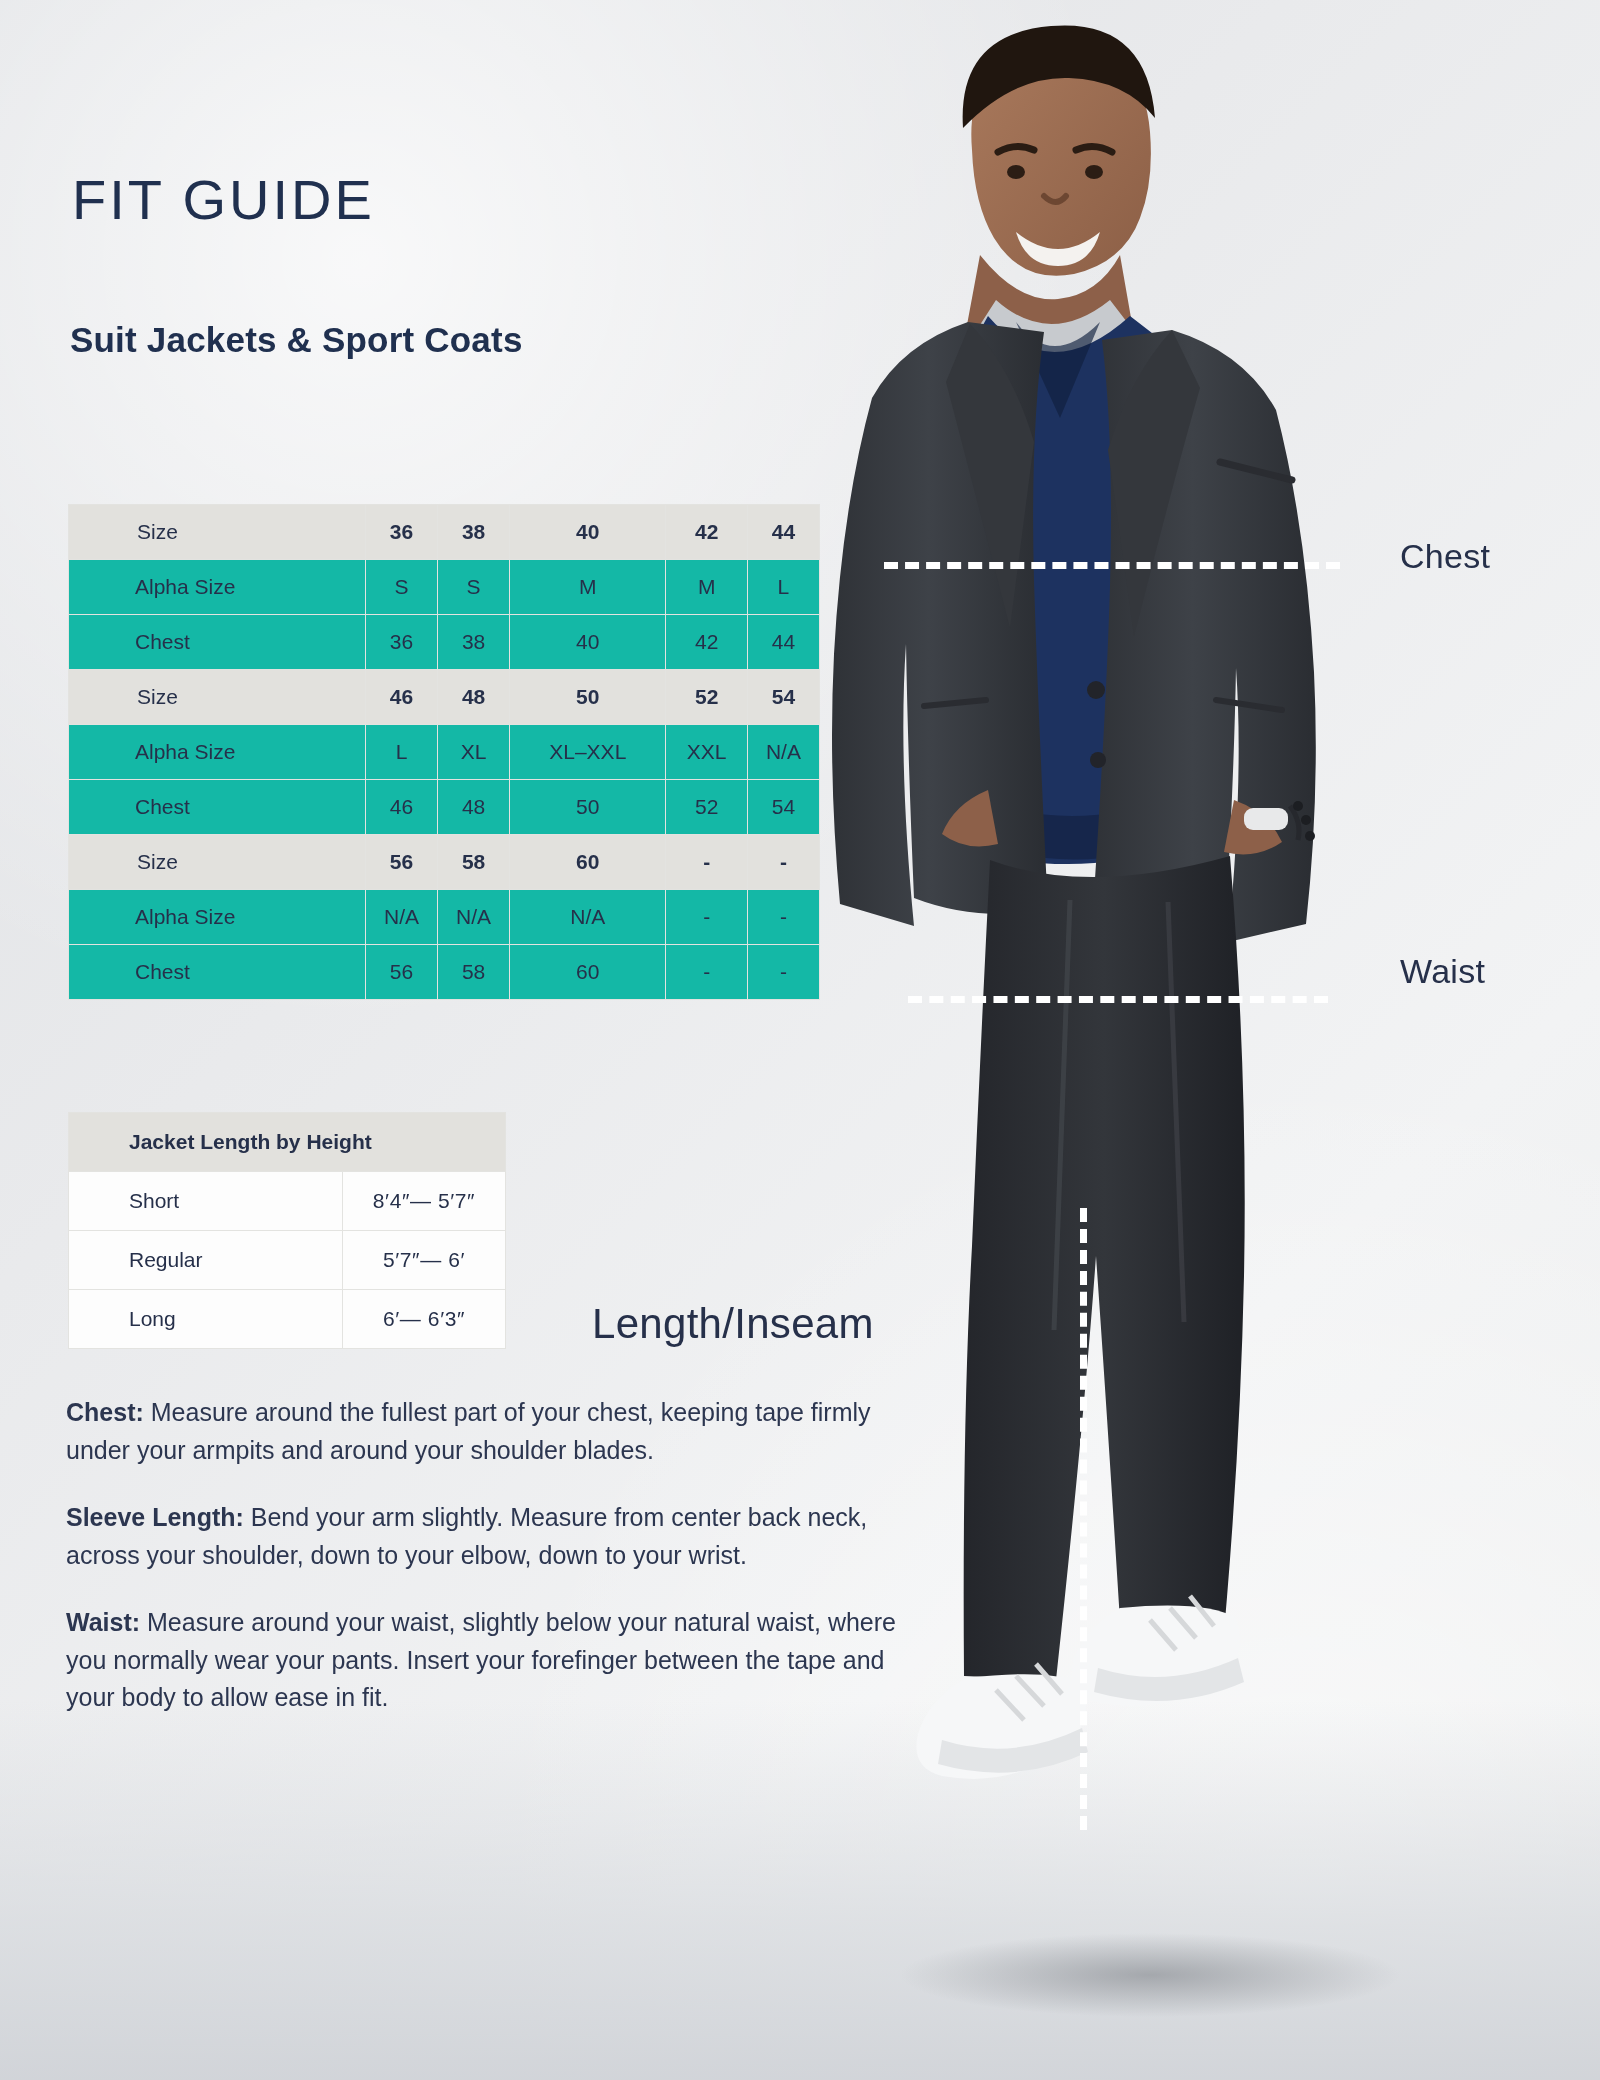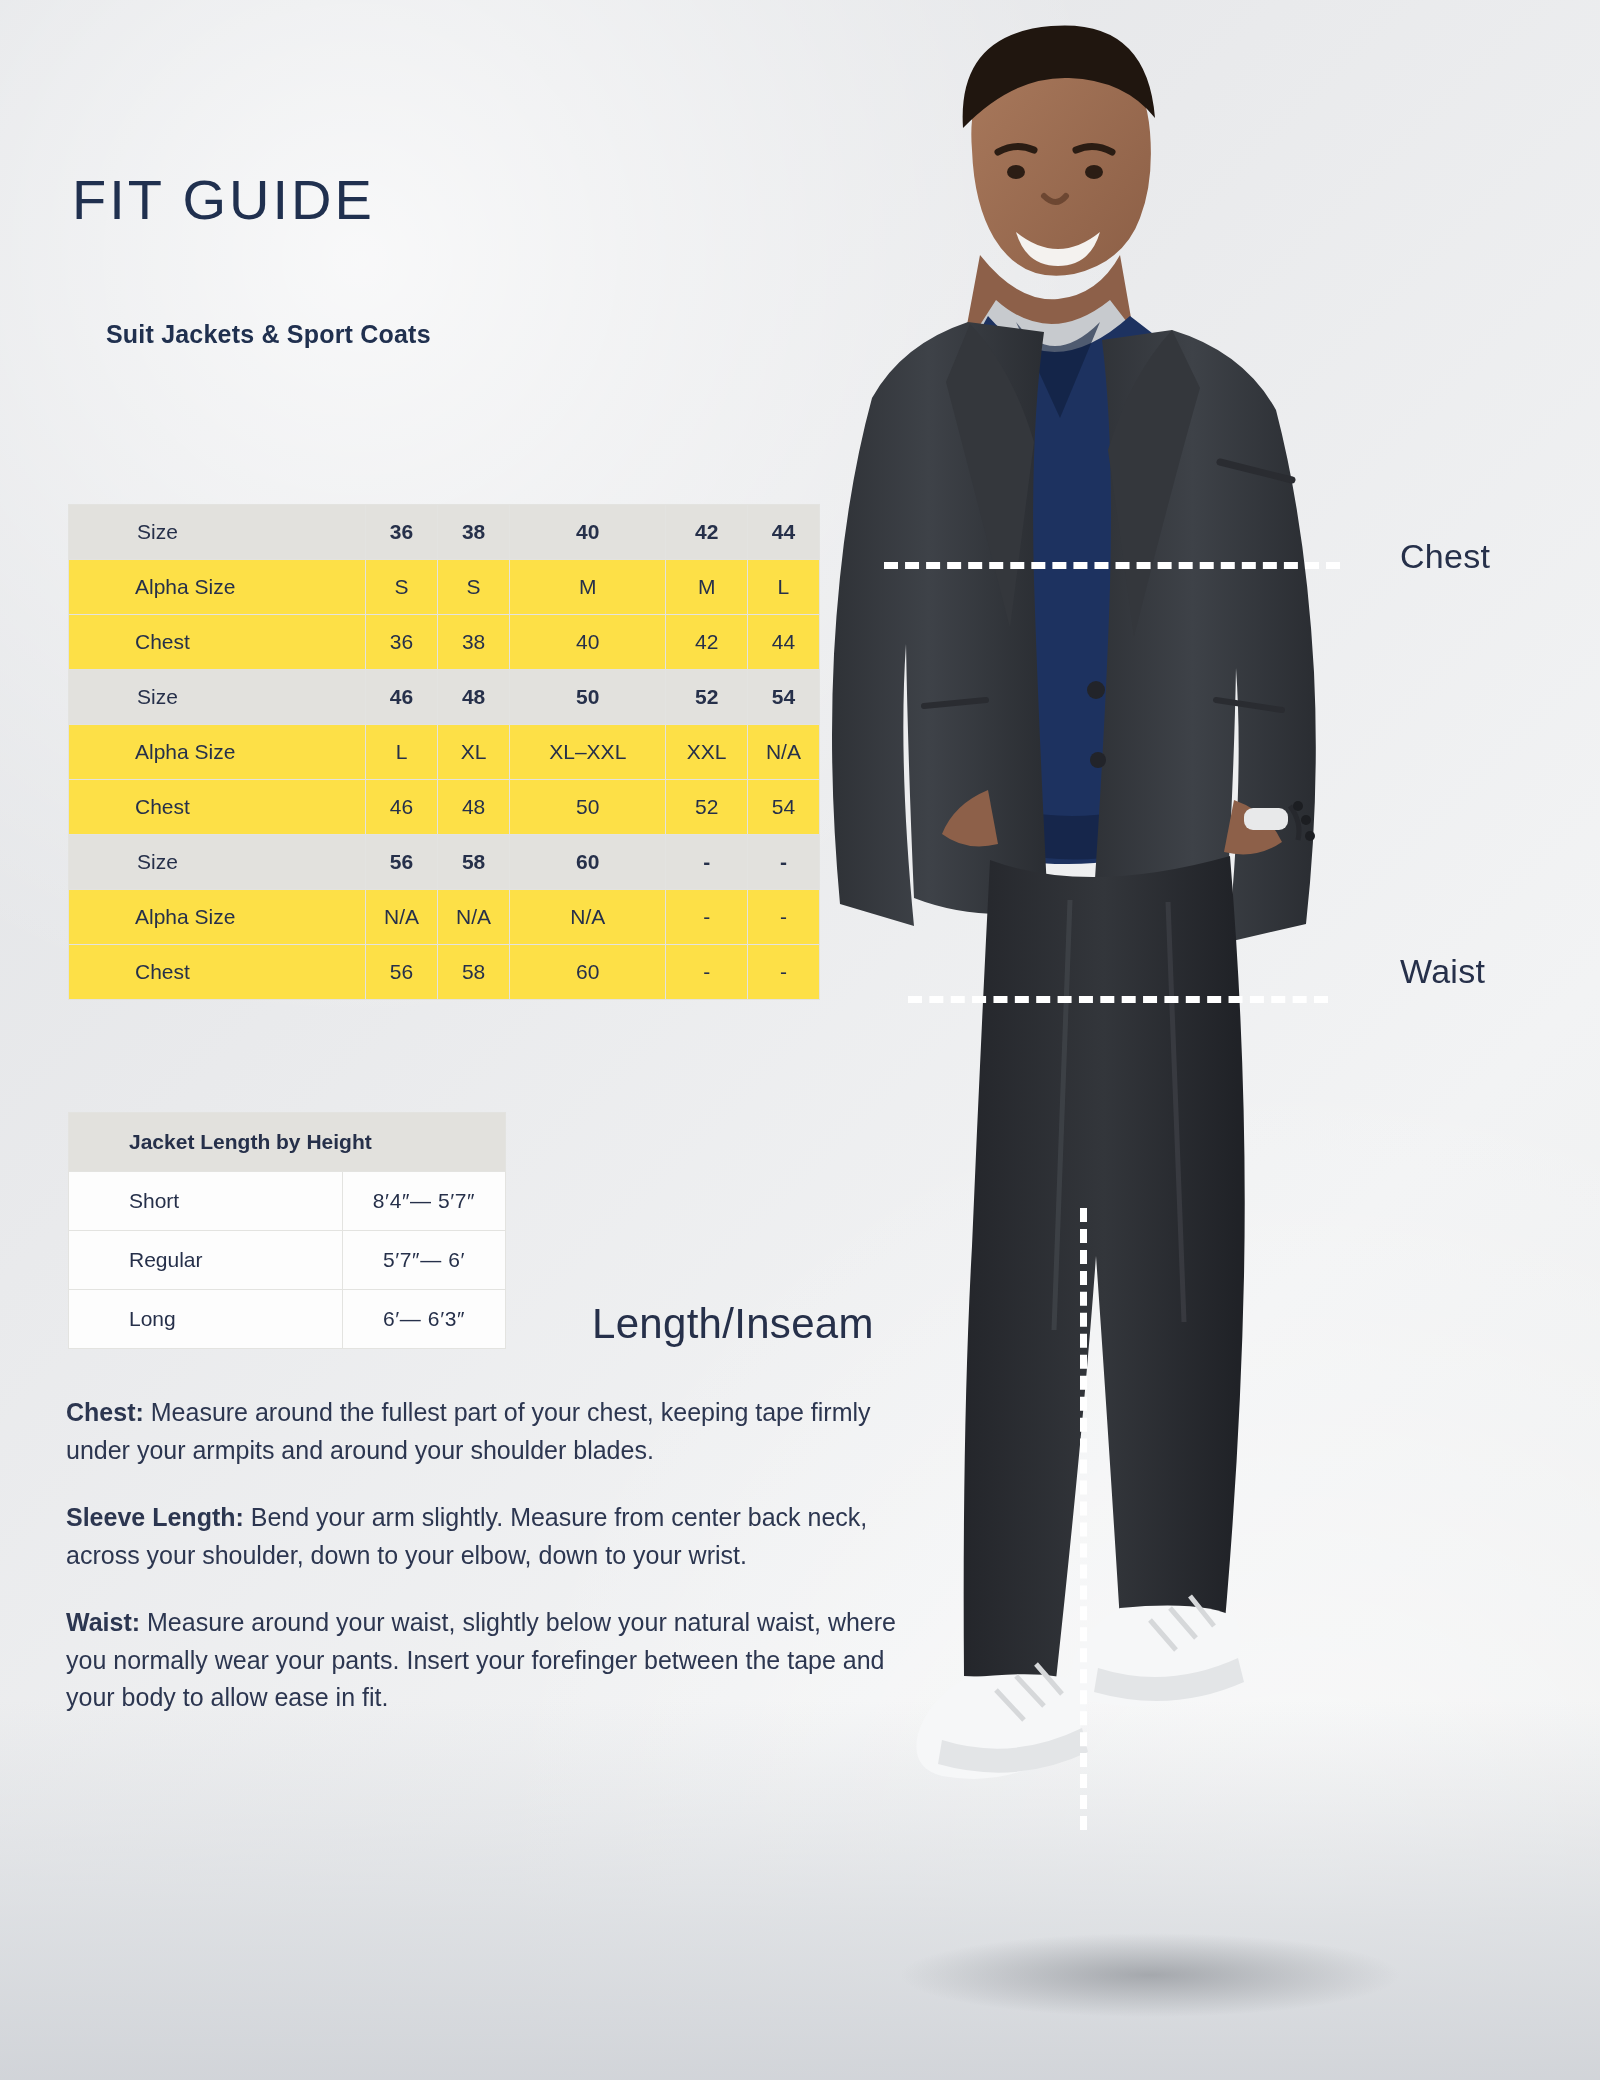--- a/index.html
+++ b/index.html
@@ -50,25 +50,24 @@
     font-size: 56px;
     letter-spacing: 3px;
     font-weight: 400;
     color: #20304f;
     line-height: 1;
   }
   .subtitle {
     position: absolute;
     left: 70px;
     top: 320px;
-    font-size: 25px;
+    font-size: 35px;
     font-weight: 700;
     color: #20304f;
     letter-spacing: 0.2px;
-    margin-left: 36px;
   }
 
   
   .size-table {
     position: absolute;
     left: 68px;
     top: 504px;
     width: 752px;
     border-collapse: collapse;
     font-size: 21px;
@@ -89,21 +88,21 @@
   .size-table tr.head td {
     background: #e2e1dd;
     font-weight: 700;
   }
   .size-table tr.head td.rowhead {
     background: #e2e1dd;
     font-weight: 400;
     padding-left: 68px;
   }
   .size-table tr.body td {
-    background: #fde047;
+    background: #14b8a6;
   }
 
   
   .length-table {
     position: absolute;
     left: 68px;
     top: 1112px;
     width: 438px;
     border-collapse: collapse;
     font-size: 21px;

